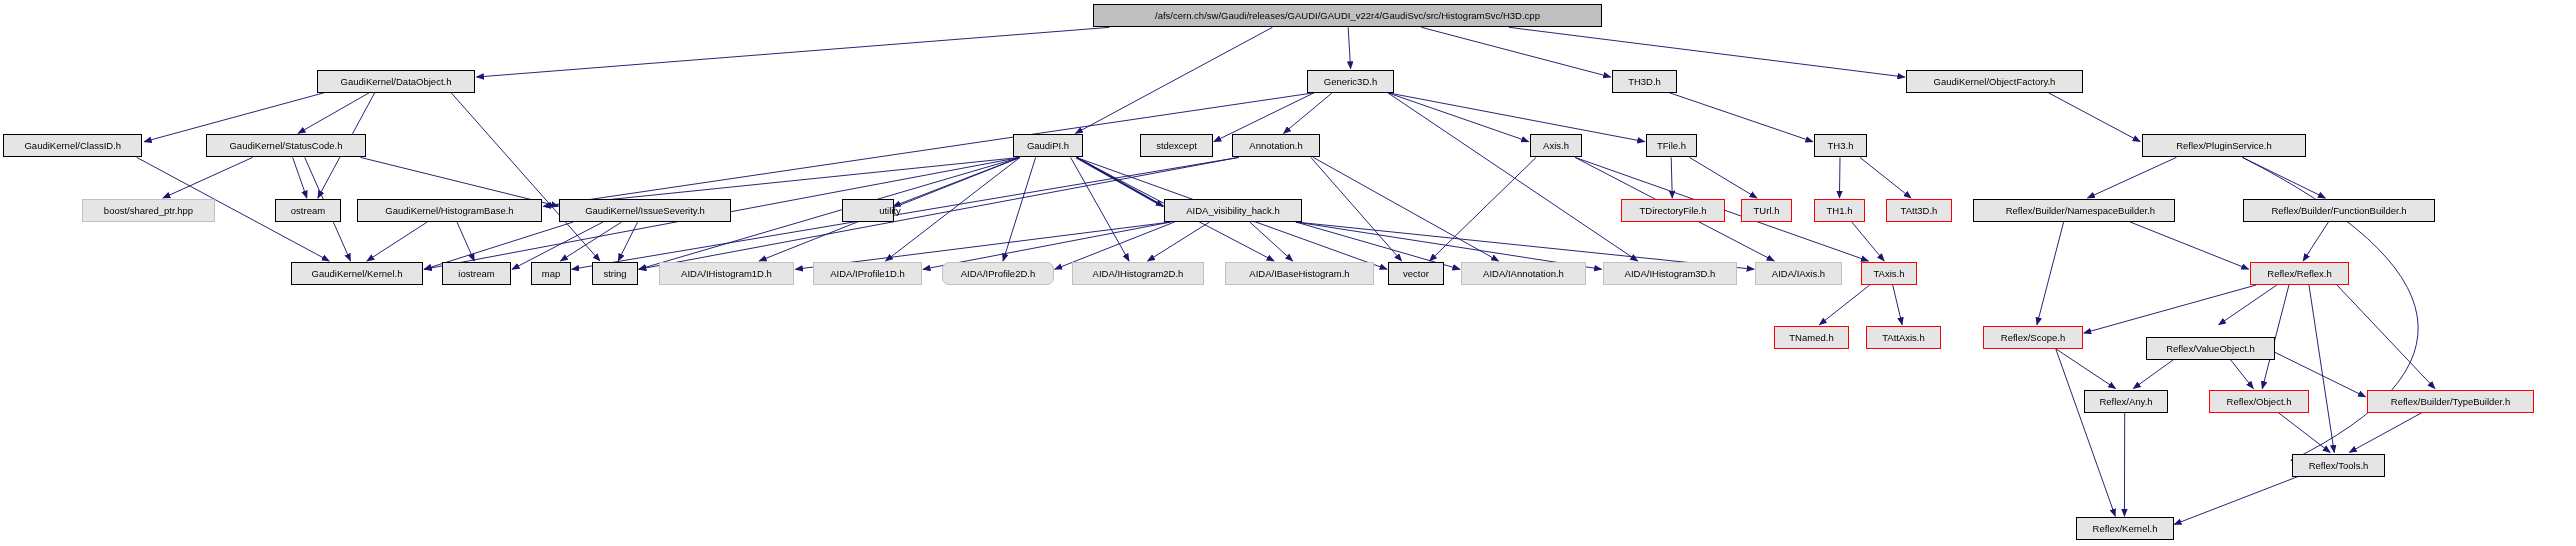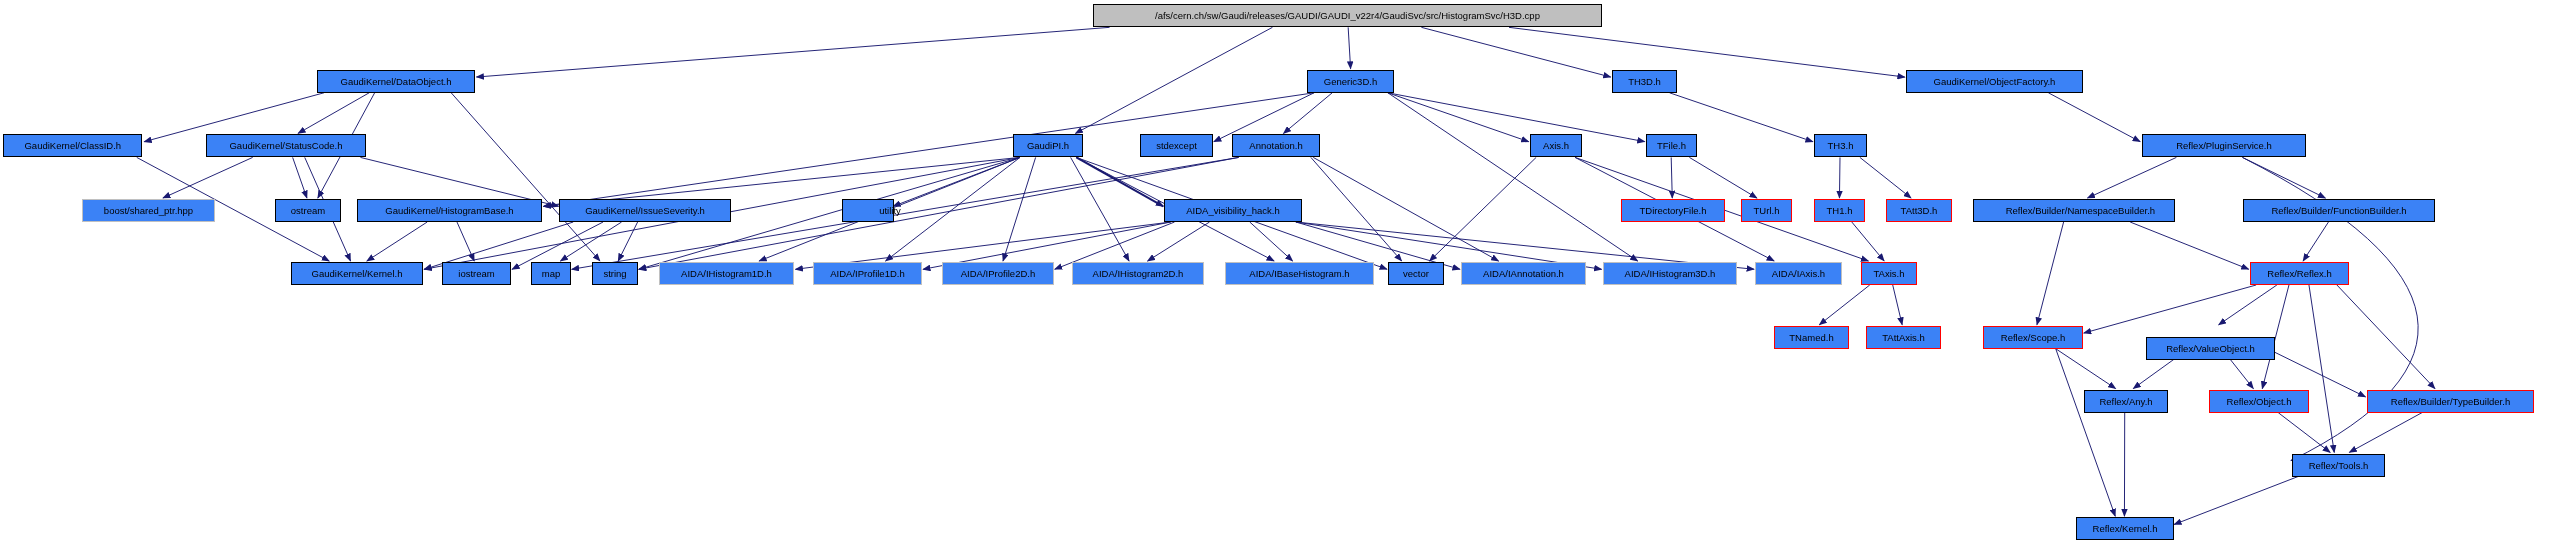--- a/index.html
+++ b/index.html
@@ -1,19 +1,19 @@
 <!DOCTYPE html>
 <html style="font-size:13.3px"><head>
 <meta charset="utf-8">
 <style>
   html,body{margin:0;padding:0;background:#ffffff;}
   #canvas{position:relative;width:2576px;height:546px;background:#ffffff;overflow:hidden;
           font-family:"Liberation Sans","DejaVu Sans",sans-serif;}
   #edge-layer{position:absolute;left:0;top:0;z-index:1;}
-  .node{position:absolute;box-sizing:border-box;height:23px;background:#3b82f6;
+  .node{position:absolute;box-sizing:border-box;height:23px;background:#e5e5e5;
         border:0.8px solid #000000;display:flex;align-items:center;justify-content:center;
         font-size:9.5px;color:#000;white-space:nowrap;z-index:2;padding:0 3.3px;}
   .node.red{border-color:#ff0000;}
   .node.gray{border-color:#c0c0c0;}
   .node.root{background:#bfbfbf;border-color:#000000;}
 </style>
 </head>
 <body>
 
 <div id="canvas">
@@ -131,21 +131,21 @@
     <div class="node red" style="left: 1814px; top: 199px; width: 51px;">TH1.h</div>
     <div class="node red" style="left: 1886px; top: 199px; width: 66px;">TAtt3D.h</div>
     <div class="node normal" style="left: 1973px; top: 199px; width: 202px; padding-left: 16px;">Reflex/Builder/NamespaceBuilder.h</div>
     <div class="node normal" style="left: 2243px; top: 199px; width: 192px;">Reflex/Builder/FunctionBuilder.h</div>
     <div class="node normal" style="left: 291px; top: 262px; width: 132px;">GaudiKernel/Kernel.h</div>
     <div class="node normal" style="left: 442px; top: 262px; width: 69px;">iostream</div>
     <div class="node normal" style="left: 531px; top: 262px; width: 40px;">map</div>
     <div class="node normal" style="left: 592px; top: 262px; width: 46px;">string</div>
     <div class="node gray" style="left: 659px; top: 262px; width: 135px;">AIDA/IHistogram1D.h</div>
     <div class="node gray" style="left: 813px; top: 262px; width: 109px;">AIDA/IProfile1D.h</div>
-    <div class="node gray" style="left: 942px; top: 262px; width: 112px;">AIDA/IProfile2D.h</div>
+    <div class="node gray" style="left: 942px; top: 262px; width: 112px; border-radius: 7px;">AIDA/IProfile2D.h</div>
     <div class="node gray" style="left: 1072px; top: 262px; width: 132px;">AIDA/IHistogram2D.h</div>
     <div class="node gray" style="left: 1225px; top: 262px; width: 149px;">AIDA/IBaseHistogram.h</div>
     <div class="node normal" style="left: 1388px; top: 262px; width: 56px;">vector</div>
     <div class="node gray" style="left: 1461px; top: 262px; width: 125px;">AIDA/IAnnotation.h</div>
     <div class="node gray" style="left: 1603px; top: 262px; width: 134px;">AIDA/IHistogram3D.h</div>
     <div class="node gray" style="left: 1755px; top: 262px; width: 87px;">AIDA/IAxis.h</div>
     <div class="node red" style="left: 1861px; top: 262px; width: 56px;">TAxis.h</div>
     <div class="node red" style="left: 2250px; top: 262px; width: 99px;">Reflex/Reflex.h</div>
     <div class="node red" style="left: 1774px; top: 326px; width: 75px;">TNamed.h</div>
     <div class="node red" style="left: 1866px; top: 326px; width: 75px;">TAttAxis.h</div>

